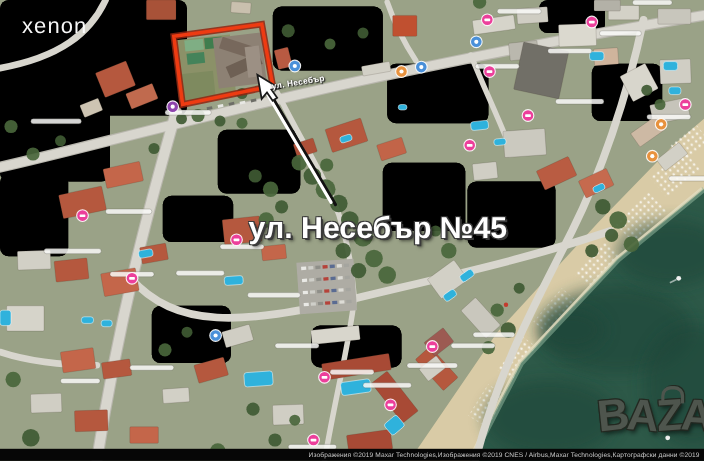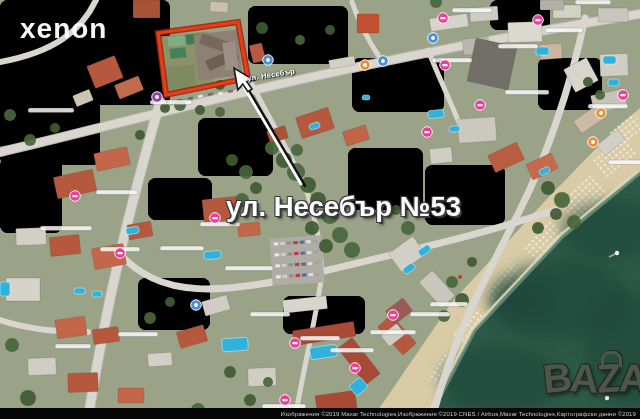--- a/index.html
+++ b/index.html
@@ -1,19 +1,19 @@
 <!DOCTYPE html>
 <html><head>
 <meta charset="utf-8">
 <style>
   html,body{margin:0;padding:0;background:#222;}
   .stage{position:relative;width:640px;height:419px;overflow:hidden;
          font-family:"Liberation Sans","DejaVu Sans",sans-serif;background:#9aa287;}
   svg{position:absolute;left:0;top:0;display:block;}
-  .wm-xenon{position:absolute;left:20px;top:13px;font-size:28px;font-weight:bold;
+  .wm-xenon{position:absolute;left:20px;top:13px;font-size:20px;font-weight:normal;
             color:#ffffff;letter-spacing:1px;opacity:.97;}
   .road-label{position:absolute;left:247px;top:74px;font-size:7.5px;font-weight:bold;color:#fff;
               transform:rotate(-9deg);transform-origin:left center;letter-spacing:.3px;
               text-shadow:0 0 2px #333,1px 1px 1px #222;}
   .address{position:absolute;left:226px;top:191px;font-size:27.5px;font-weight:bold;color:#fff;
            white-space:nowrap;
            text-shadow:2px 2px 0 #3a3a3a,-1px -1px 0 #3a3a3a,1px -1px 0 #3a3a3a,
                        -1px 1px 0 #3a3a3a,3px 3px 3px rgba(0,0,0,.55);}
   .bazar{position:absolute;left:543px;top:358px;opacity:.92;white-space:nowrap;}
   .bazar span{display:inline-block;font-size:40px;font-weight:900;color:#52564f;line-height:1;
@@ -413,21 +413,21 @@
       </g>
       <g>
         <line x1="245" y1="84" x2="305" y2="186" stroke="#111" stroke-width="2.8" stroke-linecap="round"></line>
         <line x1="241" y1="82" x2="301" y2="184" stroke="#fff" stroke-width="2.8" stroke-linecap="round"></line>
         <path d="M0 0 L0 16.5 L4.3 12.8 L7.1 19 L10.4 17.6 L7.6 11.5 L13.1 11.5 Z" fill="#fff" stroke="#1a1a1a" stroke-width="1.2" transform="translate(234 68) rotate(-10) scale(1.35)"></path>
       </g>
     </svg>
 
   <div class="road-label">ул. Несебър</div>
 
-  <div class="address">ул. Несебър №53</div>
+  <div class="address">ул. Несебър №45</div>
 
   <div class="wm-xenon">xenon</div>
 
   <div class="bazar">
     <span class="r1">B</span><span class="r2">A</span><span class="r3">Z</span><span class="r4">A</span>
     <div class="bag-handle"></div>
   </div>
 
   <div class="attr-bar">
     <span class="attr-text">Изображения ©2019 Maxar Technologies,Изображения ©2019 CNES / Airbus,Maxar Technologies,Картографски данни ©2019</span>

